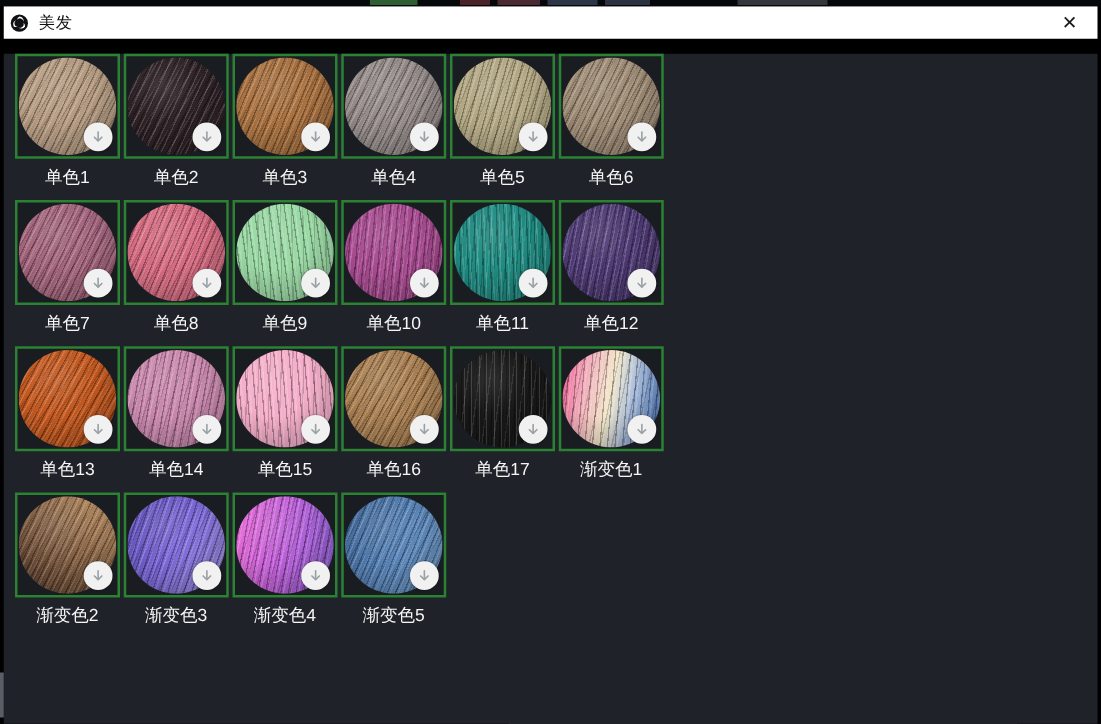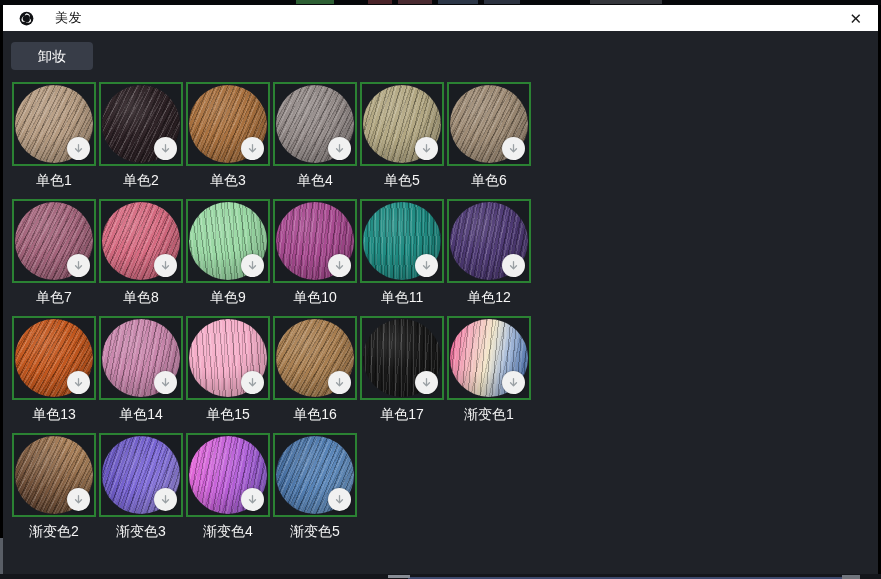--- a/index.html
+++ b/index.html
@@ -16,21 +16,21 @@
   .frag { position:absolute; top:0; height:4px; }
   .frag.f1 { left:296px; width:38px; background:#2d5f33; }
   .frag.f2 { left:368px; width:24px; background:#4a2328; }
   .frag.f3 { left:398px; width:34px; background:#4a2a30; }
   .frag.f4 { left:438px; width:40px; background:#2c3647; }
   .frag.f5 { left:484px; width:36px; background:#2c3240; }
   .frag.f6 { left:590px; width:72px; background:#35373c; }
 
   .titlebar {
     height:26px; margin:0 3px; background:var(--titlebar-bg,#fff);
-    display:flex; align-items:center; padding-left:16px; gap:21px;
+    display:flex; align-items:center; padding-left:5px; gap:8px;
   }
   .titlebar .app-logo { width:15px; height:15px; display:block; }
   .titlebar .title { font-size:13px; color:var(--titlebar-text,#111); letter-spacing:.5px; }
   .titlebar .close {
     margin-left:auto; margin-right:12px; font-size:15px; line-height:1;
     color:#1a1a1a; cursor:default; padding:2px 4px;
   }
 
   .body {
     position:relative; height:543px; margin:0 3px;
@@ -94,21 +94,20 @@
         <path d="M12 3.6a5.6 5.6 0 0 1 5.2 7.6 4.5 4.5 0 0 0-8.1-3.4A5.6 5.6 0 0 1 12 3.6z"></path>
         <path d="M12 3.6a5.6 5.6 0 0 1 5.2 7.6 4.5 4.5 0 0 0-8.1-3.4A5.6 5.6 0 0 1 12 3.6z" transform="rotate(120 12 12)"></path>
         <path d="M12 3.6a5.6 5.6 0 0 1 5.2 7.6 4.5 4.5 0 0 0-8.1-3.4A5.6 5.6 0 0 1 12 3.6z" transform="rotate(240 12 12)"></path>
       </g>
     </svg>
     <span class="title">美发</span>
     <span class="close">✕</span>
   </div>
 
   <div class="body">
-    <button class="btn-remove">卸妆</button>
     <div class="grid">
         <div class="cell">
           <div class="tile">
        <div class="swatch-circle" style="background: radial-gradient(circle at 38% 30%, rgba(255, 255, 255, 0.1) 0%, rgba(255, 255, 255, 0) 40%, rgba(0, 0, 0, 0.28) 92%), repeating-linear-gradient(115deg, rgba(0, 0, 0, 0.3) 0px, rgba(0, 0, 0, 0.3) 1px, rgba(0, 0, 0, 0) 1px, rgba(0, 0, 0, 0) 2px, rgba(255, 255, 255, 0.16) 2px, rgba(255, 255, 255, 0.16) 3px, rgba(255, 255, 255, 0) 3px, rgba(255, 255, 255, 0) 6px), repeating-linear-gradient(122deg, rgba(0, 0, 0, 0.18) 0px, rgba(0, 0, 0, 0.18) 1px, rgba(0, 0, 0, 0) 1px, rgba(0, 0, 0, 0) 4px, rgba(255, 255, 255, 0.1) 4px, rgba(255, 255, 255, 0.1) 5px, rgba(255, 255, 255, 0) 5px, rgba(255, 255, 255, 0) 9px), linear-gradient(rgb(180, 154, 128), rgb(180, 154, 128));"></div>
        <div class="dl-btn">
               <svg width="13" height="13" viewBox="0 0 24 24" fill="none" stroke="#9aa0a4" stroke-width="2.4" stroke-linecap="round" stroke-linejoin="round">
                 <path d="M12 5v12"></path>
                 <path d="M6.5 12.5 12 18l5.5-5.5"></path>
               </svg>
             </div>

